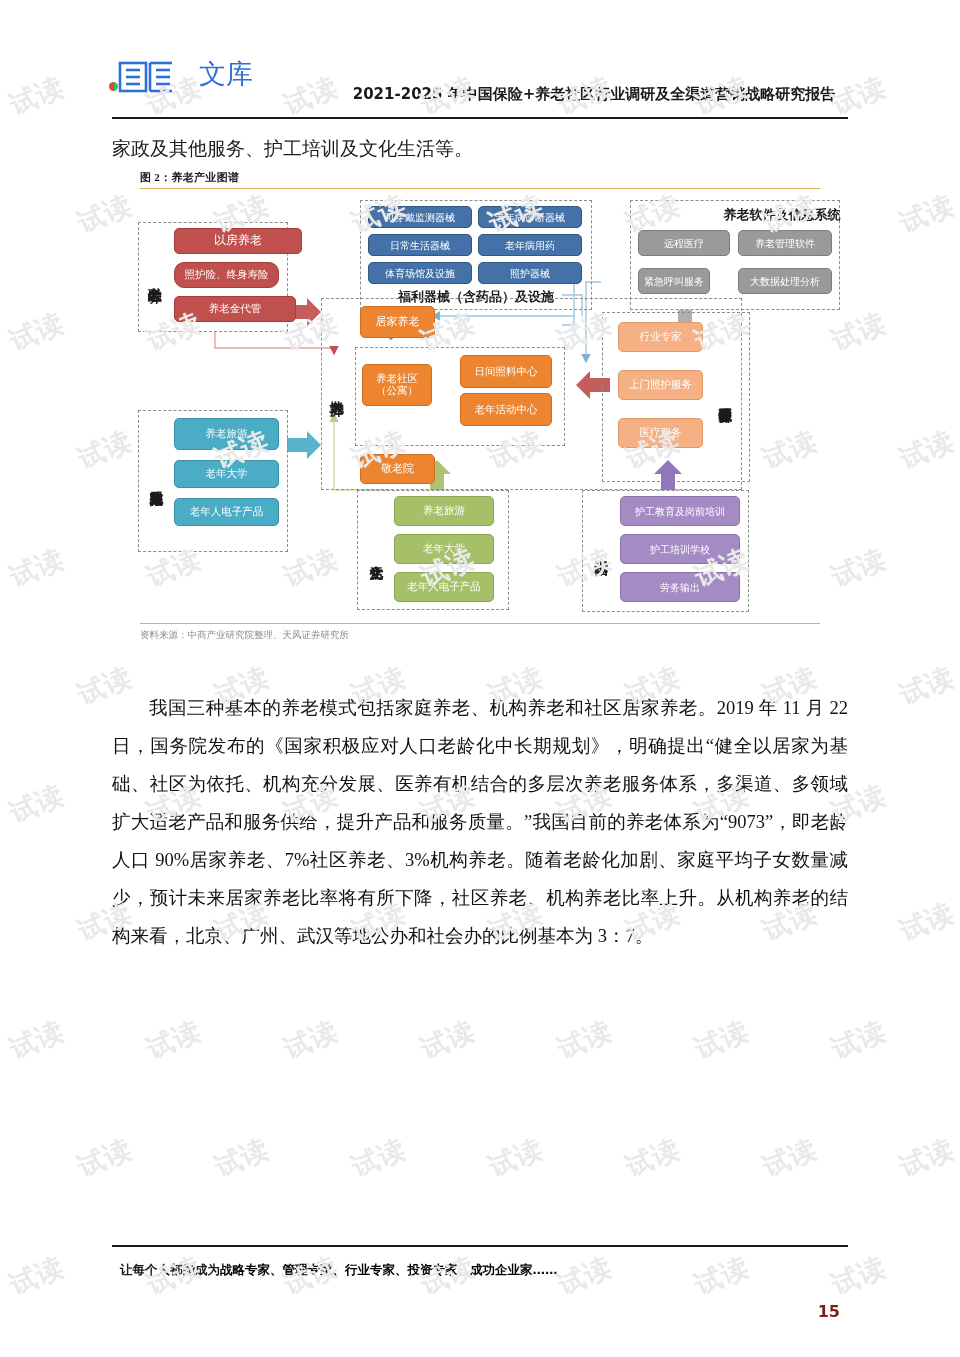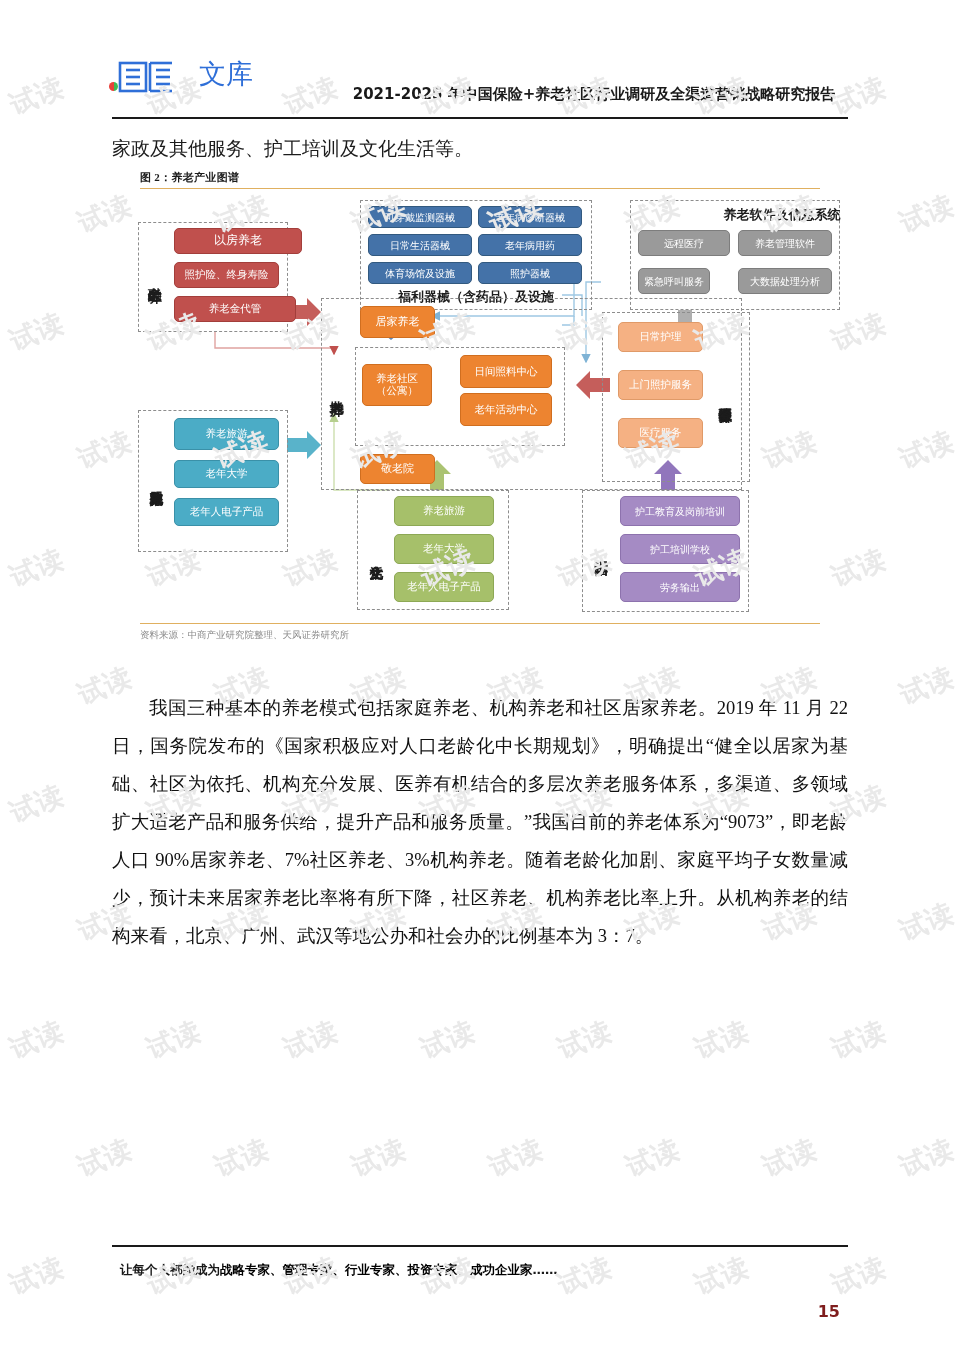--- a/index.html
+++ b/index.html
@@ -208,21 +208,21 @@
         </g>
 
         <g>
           <path d="M549,298 L549,282 L542,282 L556,268 L570,282 L563,282 L563,298 Z" fill="#8b6fb8" opacity="0.95"></path>
         </g>
       </svg>
 
       <div class="grp" style="left:26px;top:30px;width:150px;height:110px;"></div>
       <div class="vlabel" style="left:32px;top:36px;width:22px;height:98px;font-size:14px;">养老金融</div>
       <div class="node n-red" style="left:62px;top:36px;width:128px;height:26px;font-size:12px;">以房养老</div>
-      <div class="node n-red" style="left:62px;top:70px;width:105px;height:26px;font-size:10.5px;">照护险、终身寿险</div>
+      <div class="node n-red" style="left:62px;top:70px;width:105px;height:26px;font-size:10.5px;border-radius:10px;">照护险、终身寿险</div>
       <div class="node n-red" style="left:62px;top:104px;width:122px;height:26px;font-size:10.5px;">养老金代管</div>
 
       <div class="grp" style="left:248px;top:8px;width:232px;height:110px;"></div>
       <div class="node n-blue" style="left:256px;top:14px;width:104px;height:22px;font-size:10px;">可穿戴监测器械</div>
       <div class="node n-blue" style="left:256px;top:42px;width:104px;height:22px;font-size:10px;">日常生活器械</div>
       <div class="node n-blue" style="left:256px;top:70px;width:104px;height:22px;font-size:10px;">体育场馆及设施</div>
       <div class="node n-blue" style="left:366px;top:14px;width:104px;height:22px;font-size:10px;">老年病诊断器械</div>
       <div class="node n-blue" style="left:366px;top:42px;width:104px;height:22px;font-size:10px;">老年病用药</div>
       <div class="node n-blue" style="left:366px;top:70px;width:104px;height:22px;font-size:10px;">照护器械</div>
       <div class="hlabel" style="left:248px;top:96px;width:232px;font-size:13px;">福利器械（含药品）及设施</div>
@@ -241,21 +241,21 @@
       <div class="grp" style="left:243px;top:155px;width:210px;height:99px;"></div>
       <div class="node n-orange" style="left:250px;top:172px;width:70px;height:42px;font-size:10.5px;flex-direction:column;">
         <span>养老社区</span>
         <span>（公寓）</span>
       </div>
       <div class="node n-orange" style="left:348px;top:163px;width:92px;height:33px;font-size:10.5px;">日间照料中心</div>
       <div class="node n-orange" style="left:348px;top:201px;width:92px;height:33px;font-size:10.5px;">老年活动中心</div>
       <div class="node n-orange" style="left:248px;top:262px;width:75px;height:30px;font-size:11px;">敬老院</div>
 
       <div class="grp" style="left:490px;top:120px;width:148px;height:170px;"></div>
-      <div class="node n-orange-l" style="left:506px;top:130px;width:85px;height:30px;font-size:10.5px;">日常护理</div>
+      <div class="node n-orange-l" style="left:506px;top:130px;width:85px;height:30px;font-size:10.5px;">行业专家</div>
       <div class="node n-orange-l" style="left:506px;top:178px;width:85px;height:30px;font-size:10.5px;">上门照护服务</div>
       <div class="node n-orange-l" style="left:506px;top:226px;width:85px;height:30px;font-size:10.5px;">医疗服务</div>
       <div class="vlabel" style="left:602px;top:126px;width:22px;height:160px;font-size:13px;">综合性医护管理服务</div>
 
       <div class="grp" style="left:26px;top:218px;width:150px;height:142px;"></div>
       <div class="vlabel" style="left:32px;top:224px;width:24px;height:130px;font-size:13.5px;">家政及其他服务</div>
       <div class="node n-teal" style="left:62px;top:226px;width:105px;height:32px;font-size:10.5px;">养老旅游</div>
       <div class="node n-teal" style="left:62px;top:268px;width:105px;height:28px;font-size:10.5px;">老年大学</div>
       <div class="node n-teal" style="left:62px;top:306px;width:105px;height:28px;font-size:10.5px;">老年人电子产品</div>
 

